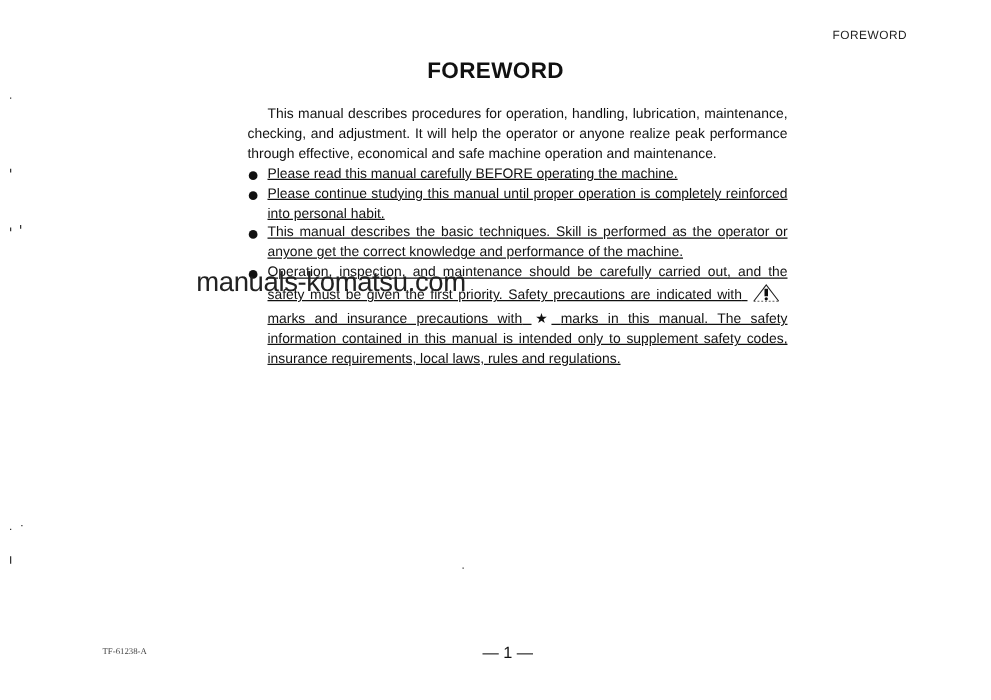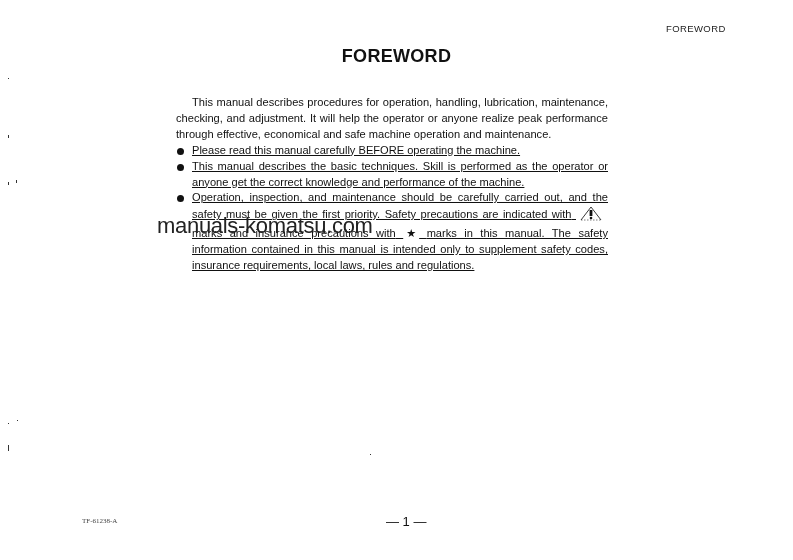--- a/index.html
+++ b/index.html
@@ -30,26 +30,25 @@
       width: 793px;
       text-align: center;
       font-size: 18px;
       font-weight: bold;
       letter-spacing: 0.3px;
       margin: 0;
     }
     .body-text {
       position: absolute;
       top: 84px;
-      left: 176px;
+      left: 198px;
       width: 432px;
       font-size: 11.1px;
       line-height: 15.9px;
       text-align: justify;
-      margin-top: 11px;
     }
     .intro {
       text-indent: 16px;
       margin: 0;
     }
     ul.bullets {
       list-style: none;
       padding: 0;
       margin: 0;
     }
@@ -116,20 +115,24 @@
 
 <div class="body-text">
   <p class="intro">This manual describes procedures for operation, handling, lubrication, maintenance, checking, and adjustment. It will help the operator or anyone realize peak performance through effective, economical and safe machine operation and maintenance.</p>
   <ul class="bullets">
     <li>
       <span class="bullet"></span>
       <span>Please read this manual carefully BEFORE operating the machine.</span>
     </li>
     <li>
       <span class="bullet"></span>
+      <span>Please continue studying this manual until proper operation is completely reinforced into personal habit.</span>
+    </li>
+    <li>
+      <span class="bullet"></span>
       <span>This manual describes the basic techniques. Skill is performed as the operator or anyone get the correct knowledge and performance of the machine.</span>
     </li>
     <li>
       <span class="bullet"></span>
       <span>Operation, inspection, and maintenance should be carefully carried out, and the safety must be given the first priority. Safety precautions are indicated with</span>
       <span class="warn-icon">
         <svg width="22" height="15" viewBox="0 0 22 15">
           <polyline points="1,14 11,1 21,14" fill="none" stroke="#222" stroke-width="0.9"></polyline>
           <line x1="1" y1="14" x2="21" y2="14" stroke="#222" stroke-width="0.6" stroke-dasharray="1.5,1.5"></line>
           <rect x="9.6" y="4" width="2.8" height="6" fill="#111"></rect>

